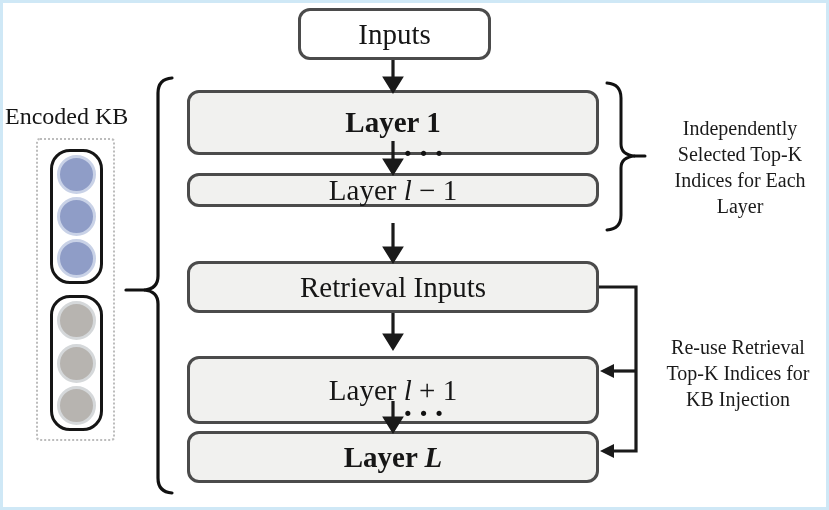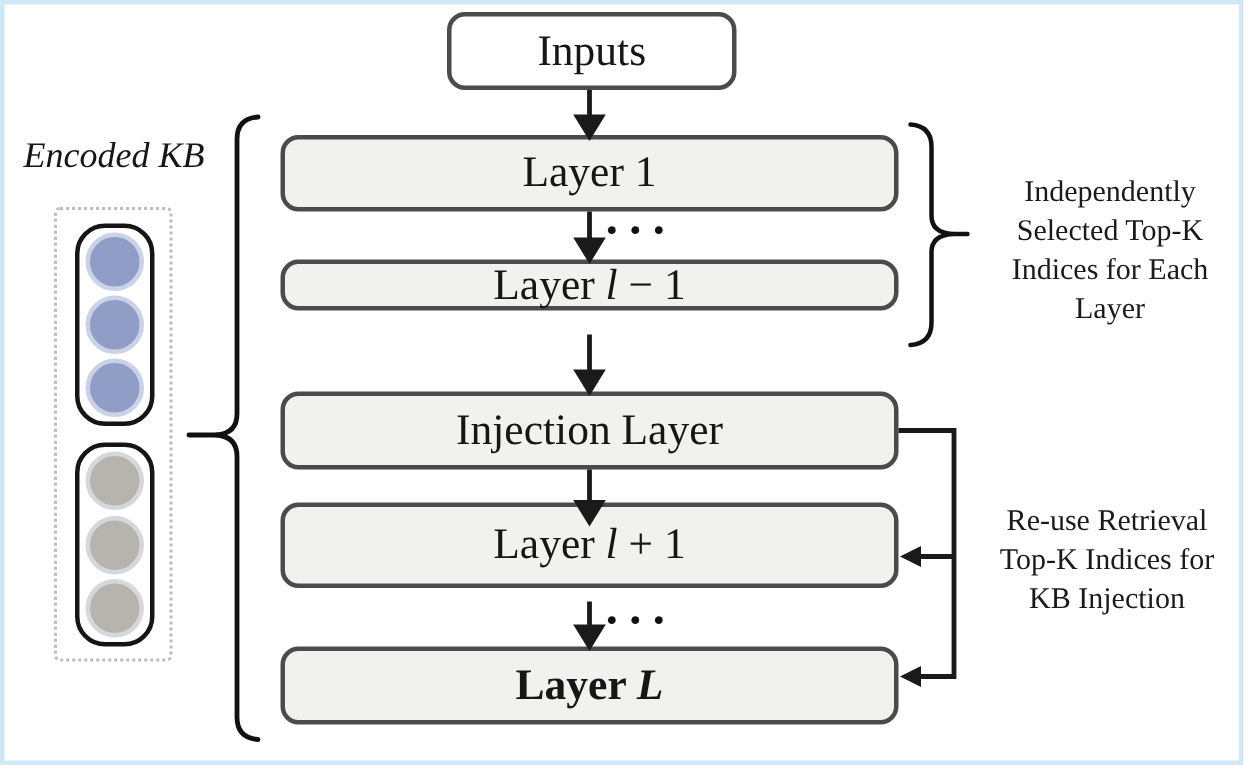--- a/index.html
+++ b/index.html
@@ -20,22 +20,22 @@
     border-radius:12px;
     display:flex;align-items:center;justify-content:center;
     font-size:29px;
     line-height:1;
   }
   .layer-box{background:#f1f1ef;left:184px;width:412px;}
   .inputs-box{background:#ffffff;left:295px;top:5px;width:193px;height:52px;border-radius:12px;}
   .box-label span{white-space:pre;}
   .mvar{font-style:italic;}
   .kb-label{
-    position:absolute;left:2px;top:88px;width:142px;
-    text-align:center;font-size:24px;line-height:1.1;font-style:italic;
+    position:absolute;left:2px;top:100px;width:142px;
+    font-size:24px;line-height:1.1;
   }
   .kb-dotted{
     position:absolute;left:33px;top:135px;width:79px;height:303px;
     box-sizing:border-box;border:2px dotted #bcbcbc;border-radius:4px;
   }
   .kb-pill{
     position:absolute;left:47px;width:53px;
     box-sizing:border-box;border:3.5px solid #151515;border-radius:20px;
     background:#ffffff;
     display:flex;flex-direction:column;align-items:center;justify-content:space-evenly;
@@ -78,39 +78,39 @@
     <div class="kb-circle gray"></div>
     <div class="kb-circle gray"></div>
   </div>
 
   <div class="box inputs-box">
     <div class="box-label">
       <span>Inputs</span>
     </div>
   </div>
 
-  <div class="box layer-box" style="top:87px;height:51px;">
+  <div class="box layer-box" style="top:87px;height:65px;font-weight:bold;">
     <div class="box-label">
       <span>Layer 1</span><span class="mvar"></span><span></span>
     </div>
   </div>
 
   <div class="box layer-box" style="top:170px;height:34px;">
     <div class="box-label">
       <span>Layer </span><span class="mvar">l</span><span> − 1</span>
     </div>
   </div>
 
   <div class="box layer-box" style="top:258px;height:52px;">
     <div class="box-label">
-      <span>Injection Layer</span><span class="mvar"></span><span></span>
+      <span>Retrieval Inputs</span><span class="mvar"></span><span></span>
     </div>
   </div>
 
-  <div class="box layer-box" style="top:332px;height:57px;">
+  <div class="box layer-box" style="top:353px;height:68px;">
     <div class="box-label">
       <span>Layer </span><span class="mvar">l</span><span> + 1</span>
     </div>
   </div>
 
   <div class="box layer-box" style="top:428px;height:52px;font-weight:bold;">
     <div class="box-label">
       <span>Layer </span><span class="mvar">L</span><span></span>
     </div>
   </div>

